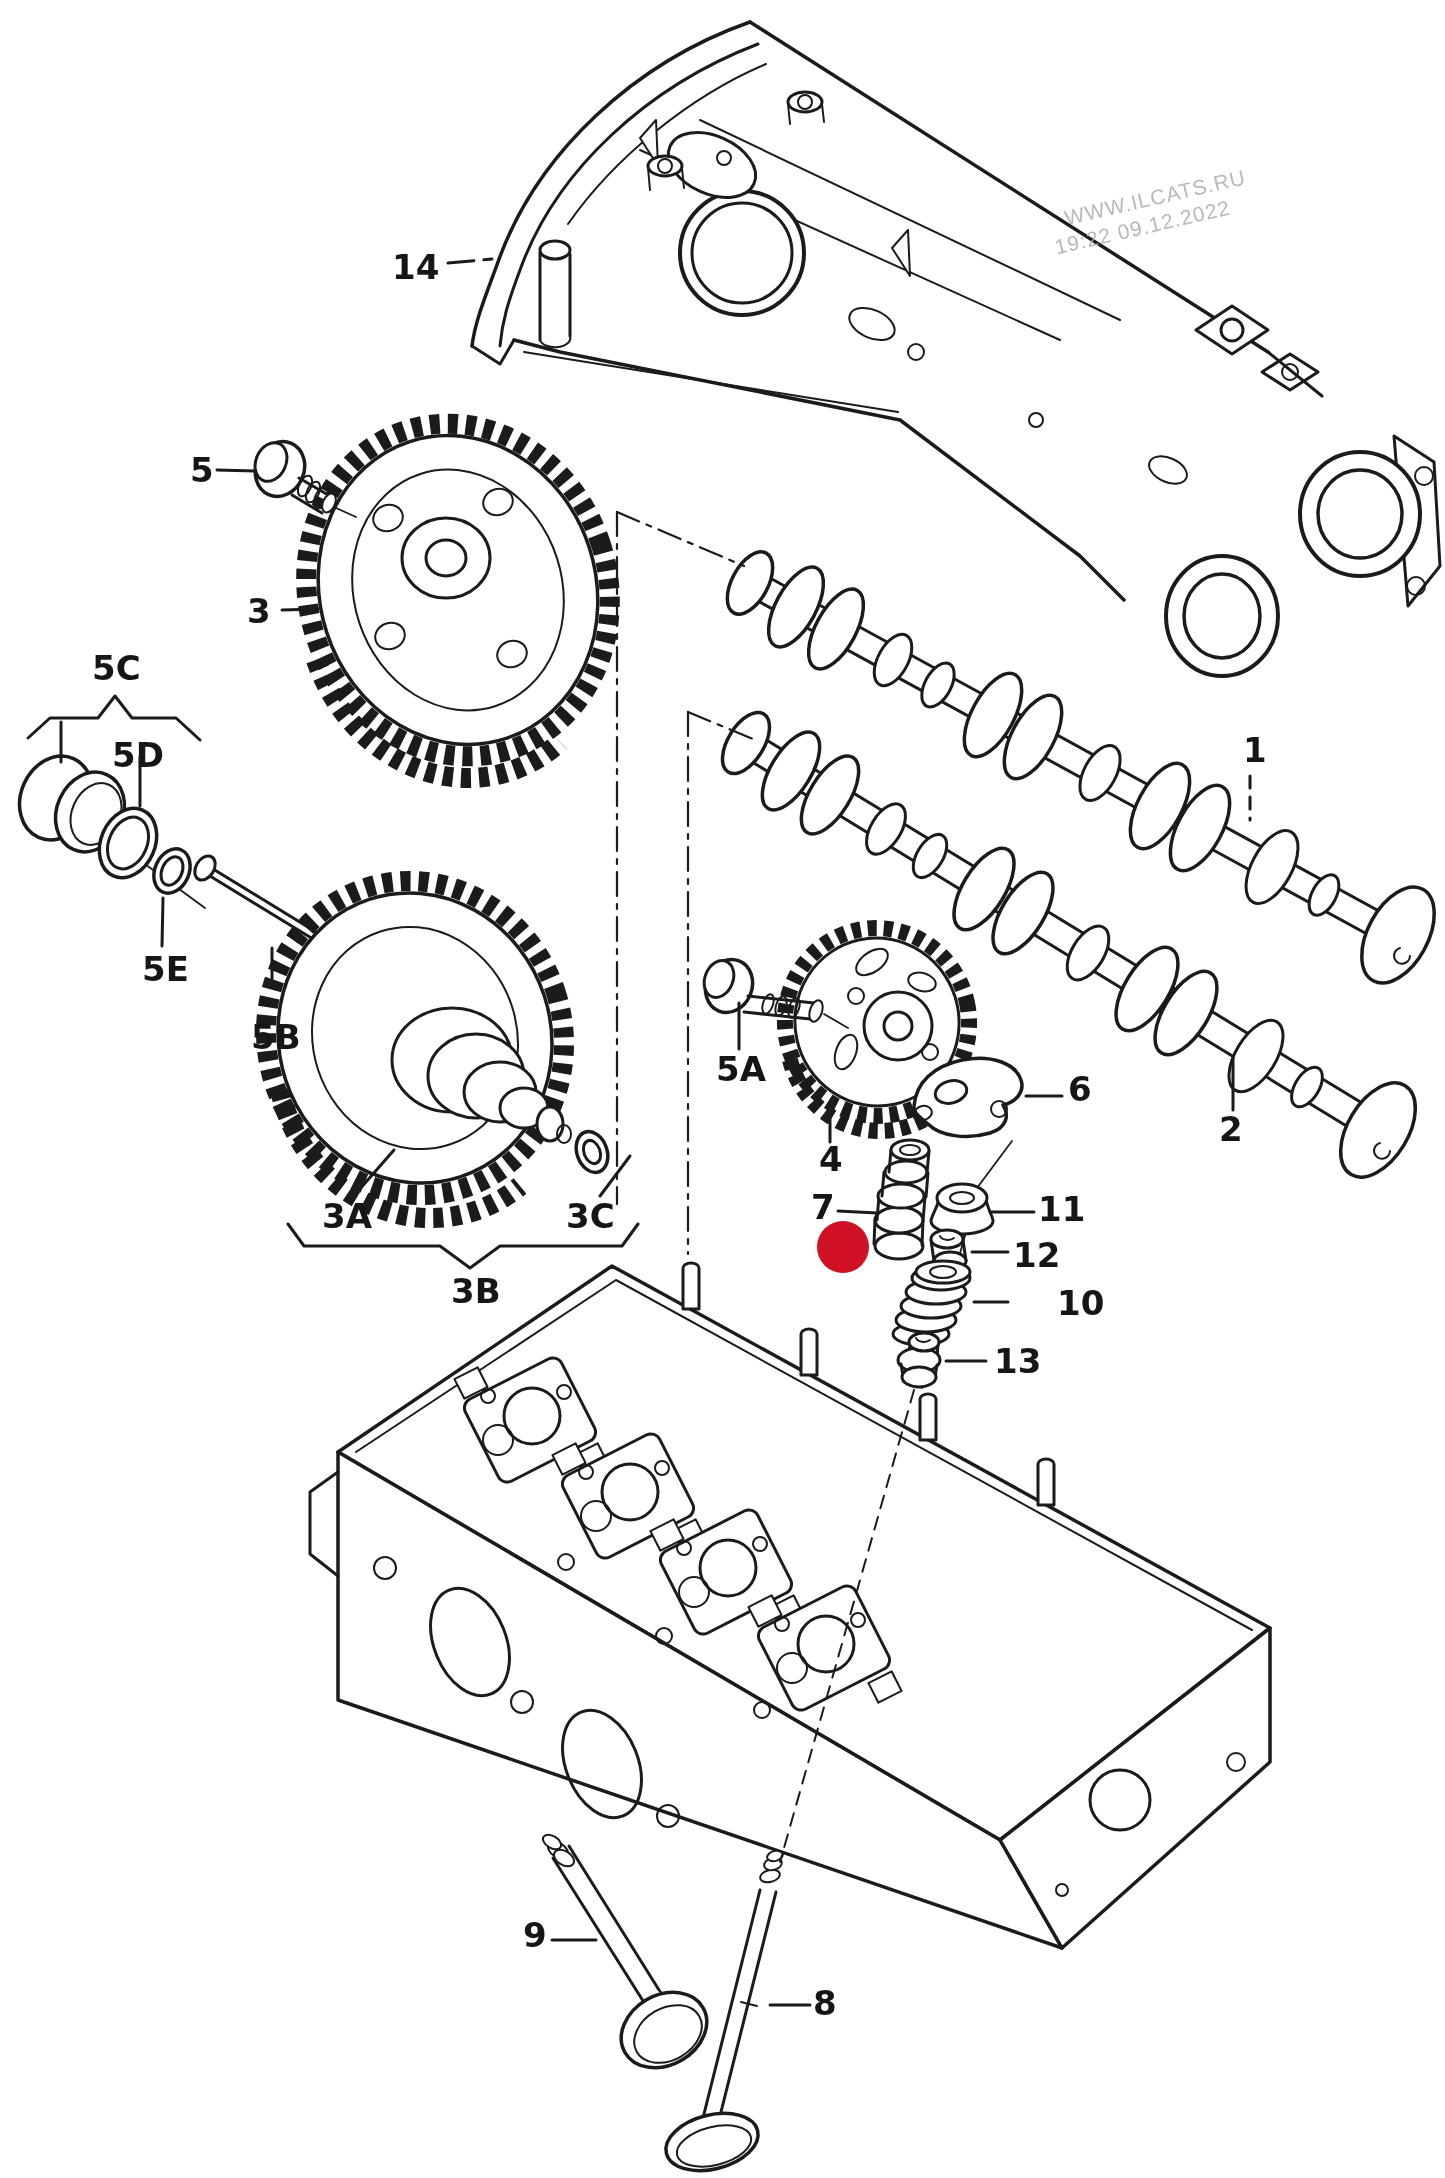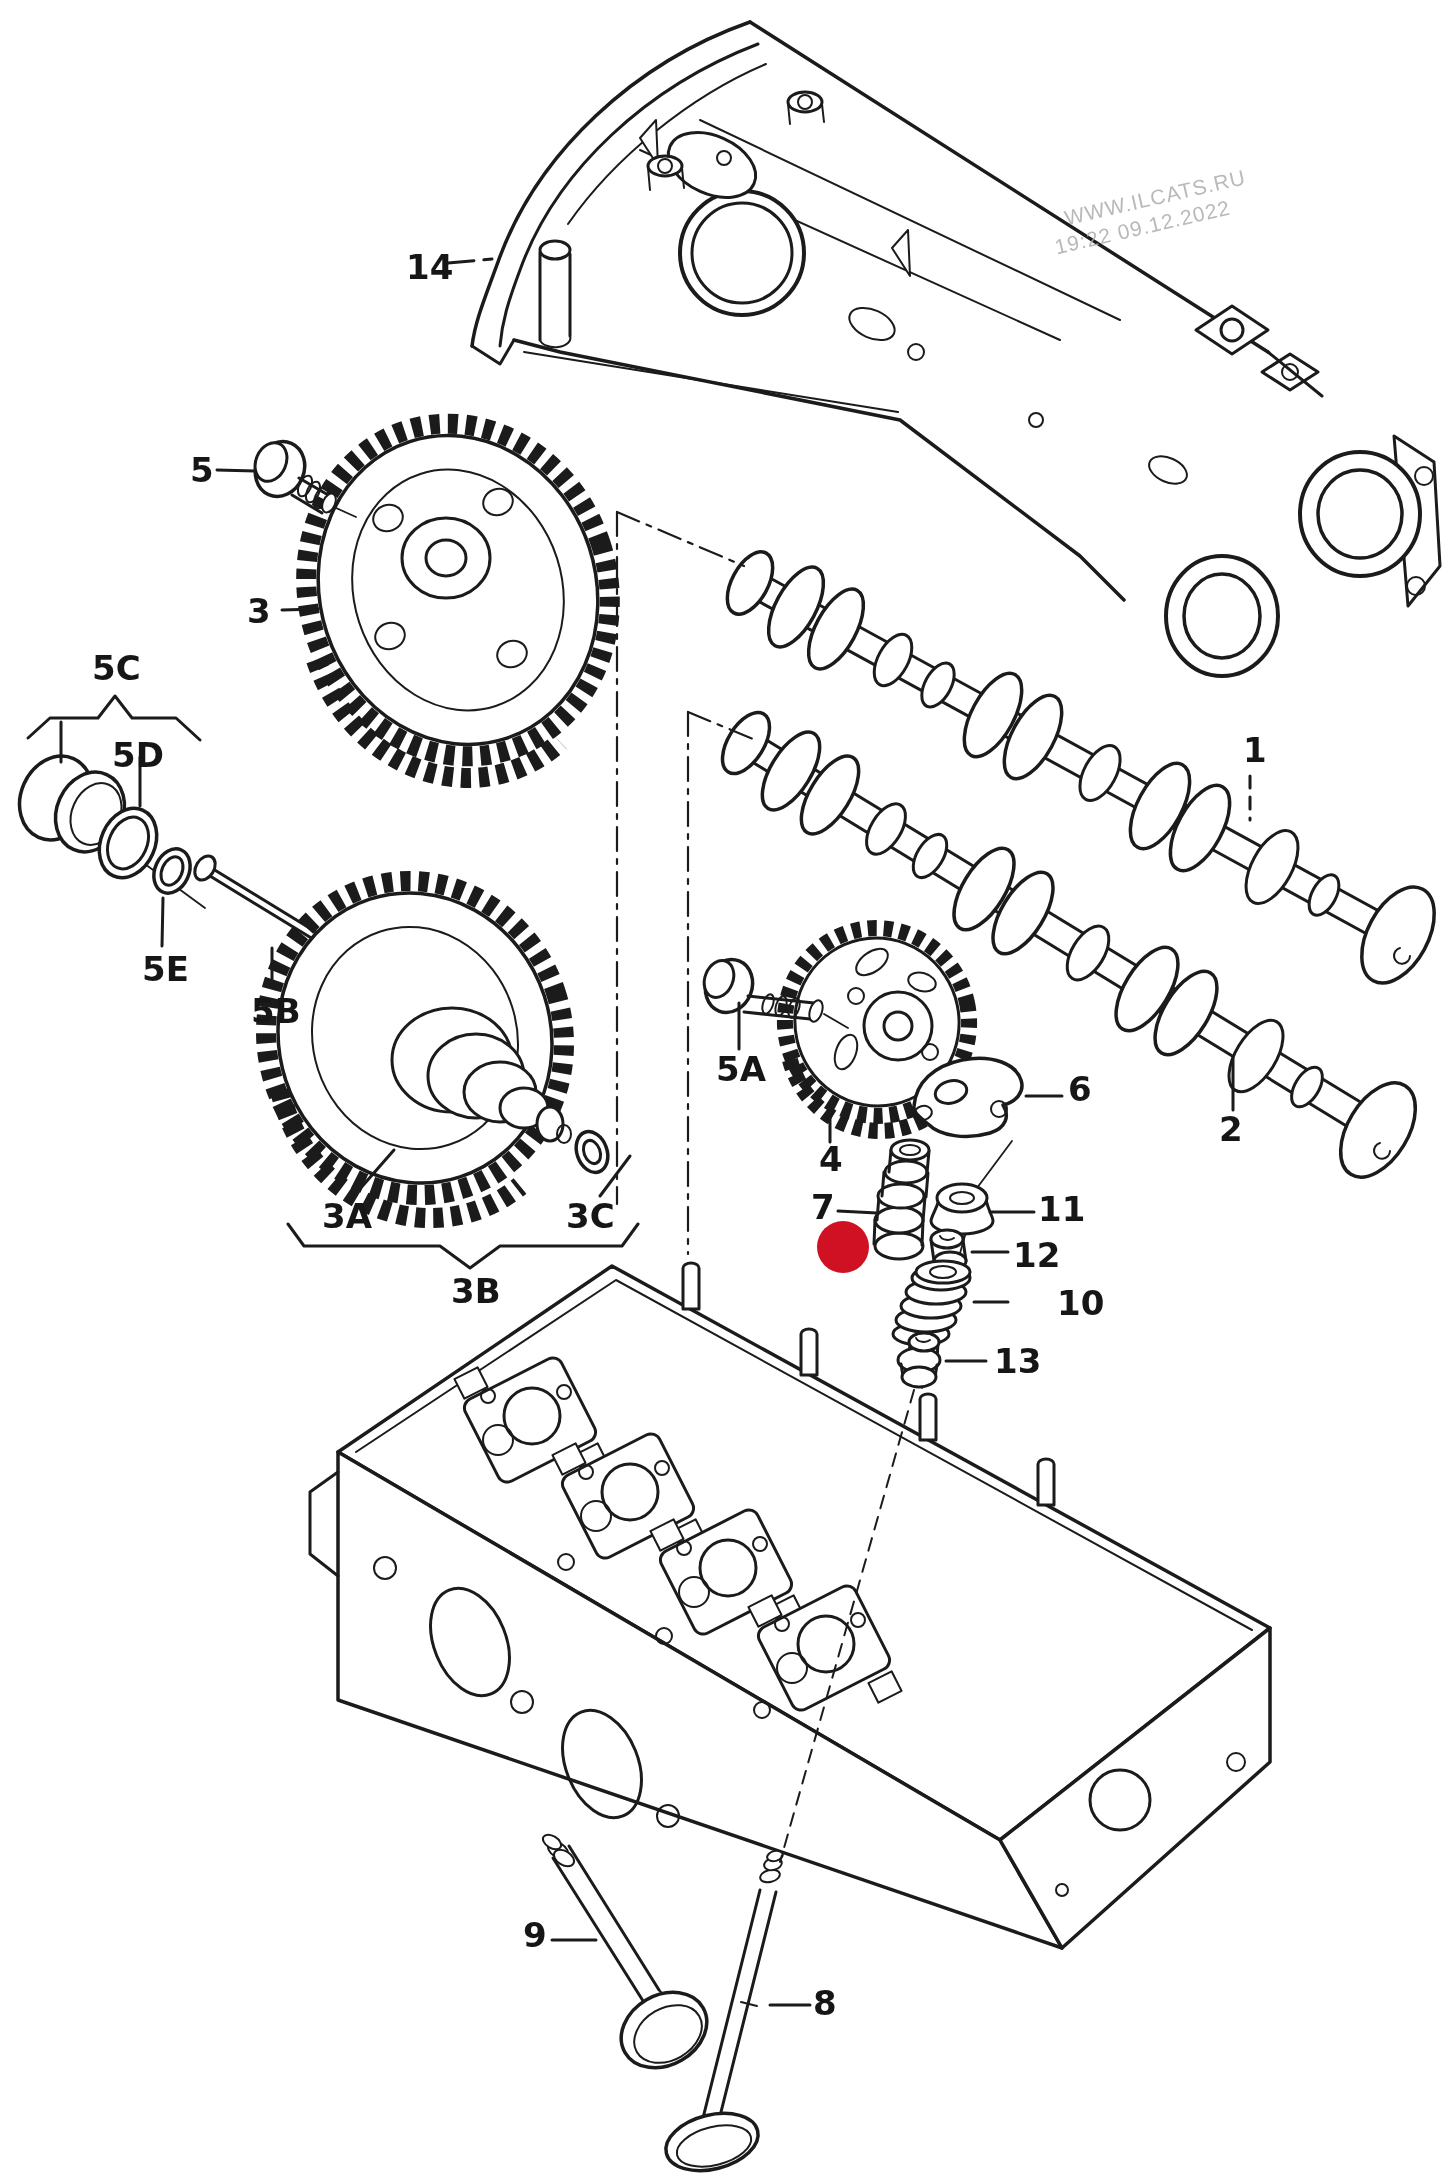--- a/index.html
+++ b/index.html
@@ -374,27 +374,27 @@
     <path class="s" stroke-dasharray="12 9" d="M1250 776 L1250 820"></path>
     <path class="s" d="M1233 1058 L1233 1110"></path>
     <path class="s" d="M552 1940 L596 1940"></path>
     <path class="s" d="M770 2005 L810 2005"></path>
   </g>
 
   <circle cx="843" cy="1247" r="26" stroke="none" fill="#d01123"></circle>
 </svg>
 
   <div>
-      <div class="part-label" style="left: 406px; top: 250px;">14</div>
+      <div class="part-label" style="left: 392px; top: 250px;">14</div>
       <div class="part-label" style="left: 190px; top: 453px;">5</div>
       <div class="part-label" style="left: 247px; top: 594px;">3</div>
       <div class="part-label" style="left: 92px; top: 651px;">5C</div>
       <div class="part-label" style="left: 112px; top: 714px; margin-top: 24px;">5D</div>
       <div class="part-label" style="left: 142px; top: 952px; text-align: right;">5E</div>
-      <div class="part-label" style="left: 251px; top: 994px;">5B</div>
+      <div class="part-label" style="left: 251px; top: 1020px;">5B</div>
       <div class="part-label" style="left: 306px; top: 1199px; margin-left: 16px;">3A</div>
       <div class="part-label" style="left: 566px; top: 1199px;">3C</div>
       <div class="part-label" style="left: 451px; top: 1274px;">3B</div>
       <div class="part-label" style="left: 716px; top: 1052px;">5A</div>
       <div class="part-label" style="left: 819px; top: 1142px;">4</div>
       <div class="part-label" style="left: 1068px; top: 1072px;">6</div>
       <div class="part-label" style="left: 811px; top: 1190px;">7</div>
       <div class="part-label" style="left: 1038px; top: 1192px;">11</div>
       <div class="part-label" style="left: 1013px; top: 1238px;">12</div>
       <div class="part-label" style="left: 1013px; top: 1286px; margin-left: 44px;">10</div>

